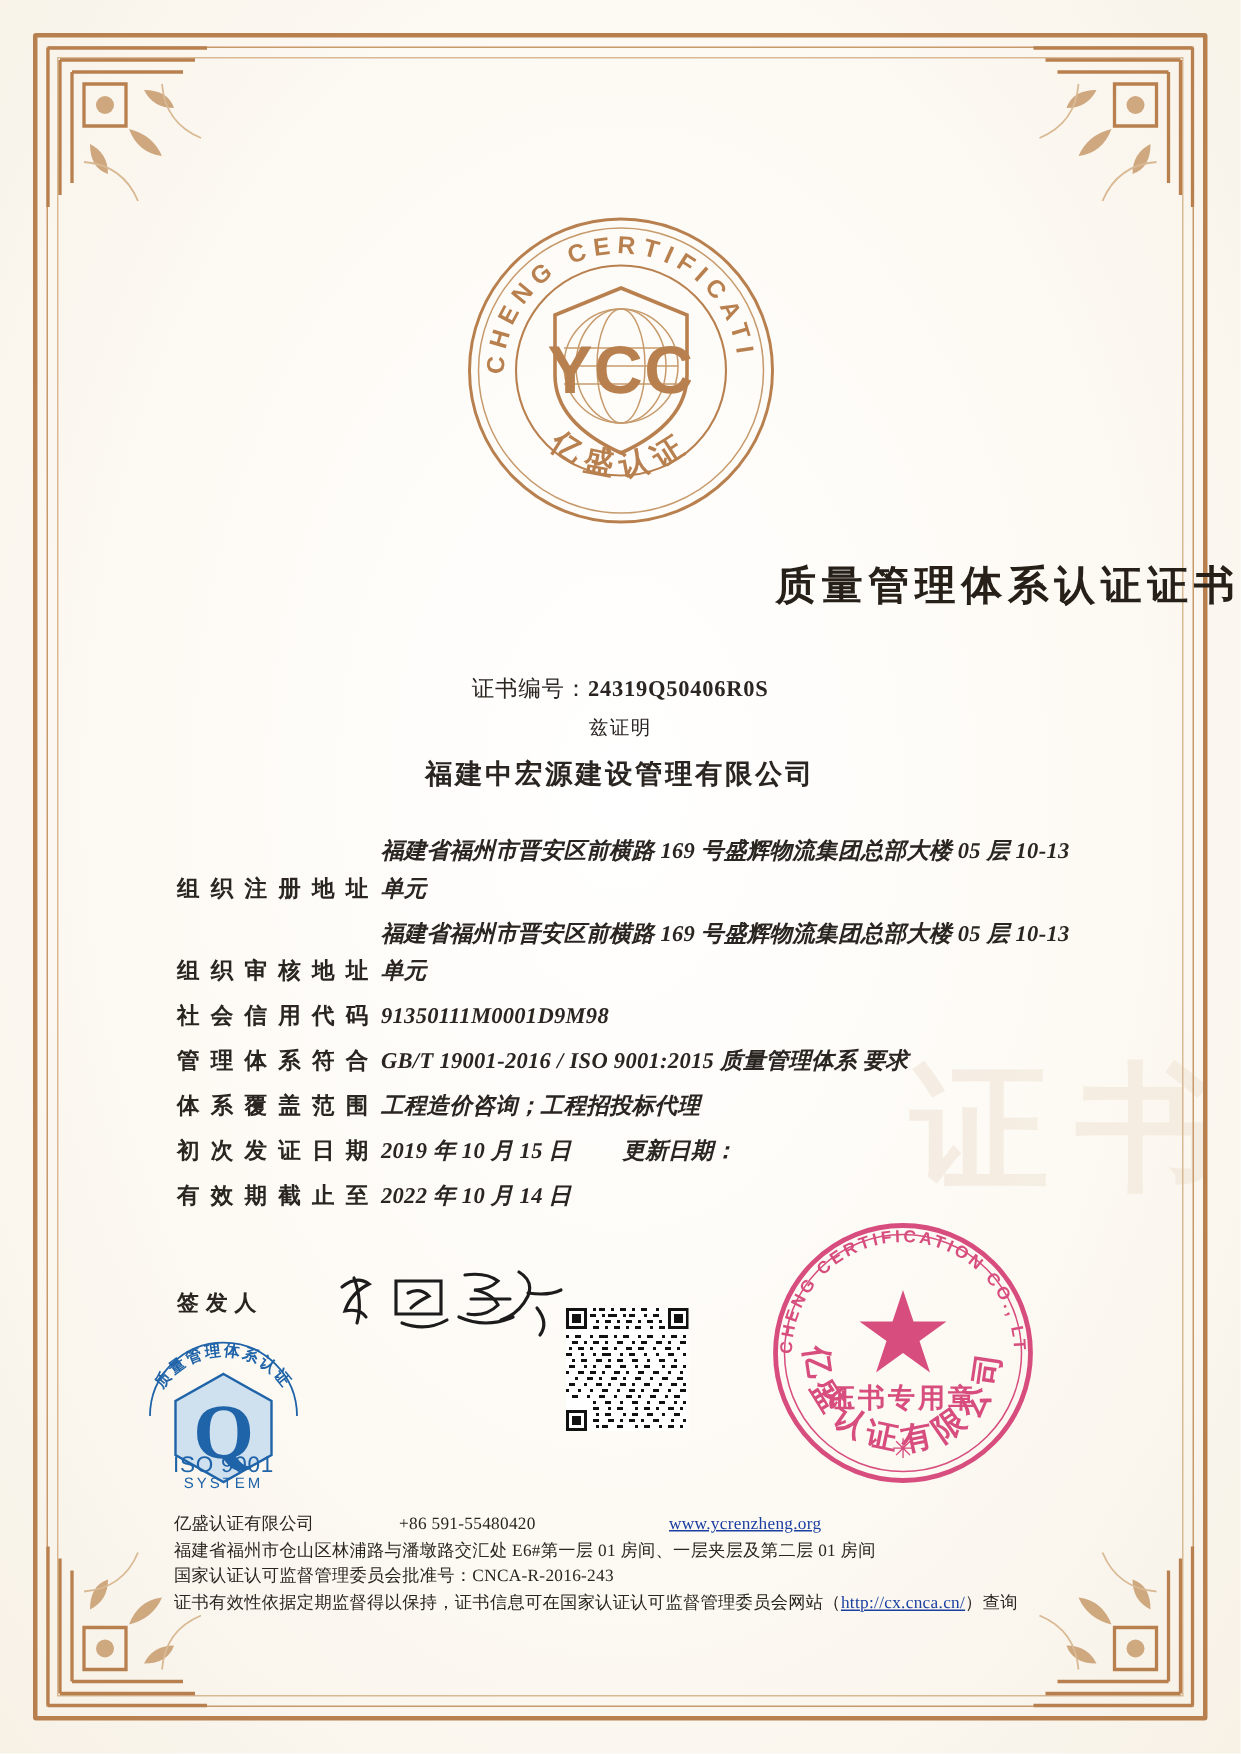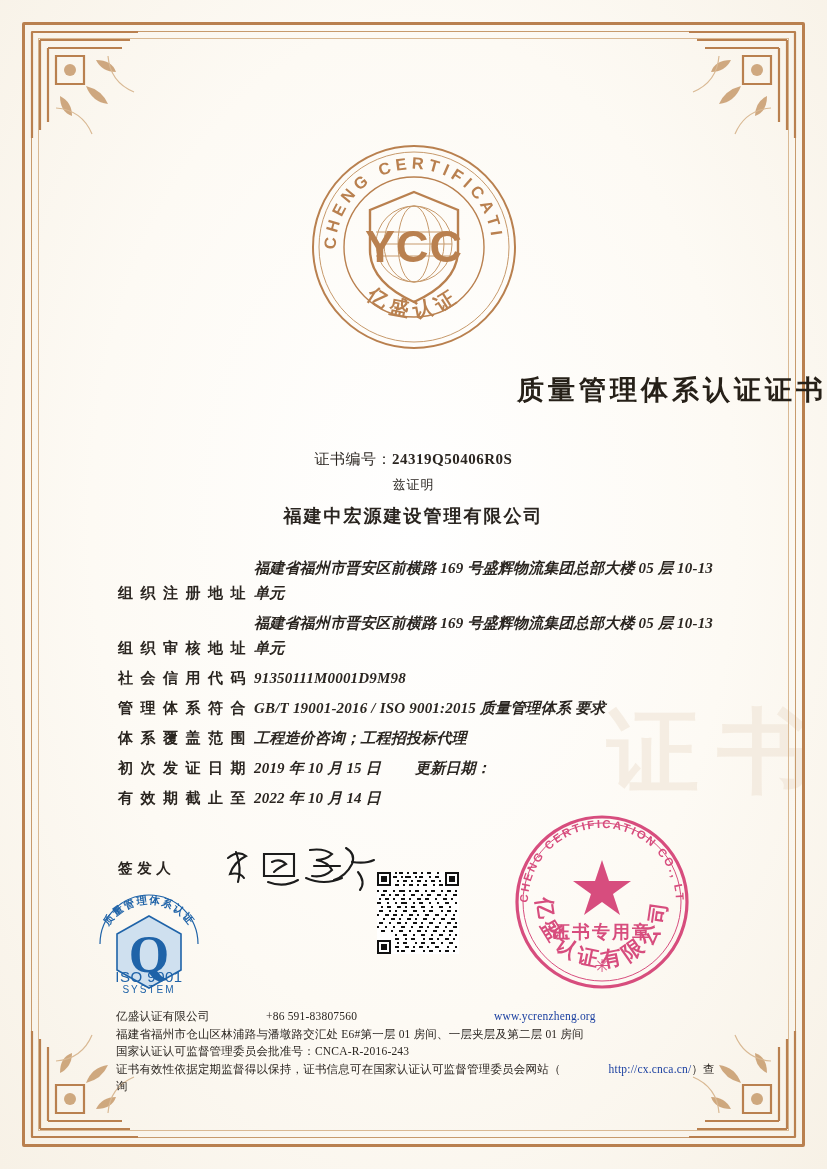--- a/index.html
+++ b/index.html
@@ -129,21 +129,21 @@
   }
 
   
   .footer{
     position:absolute;left:116px;top:1008px;width:600px;
     font-size:11.5px;line-height:17.5px;letter-spacing:.2px;
   }
   .footer .f1{display:flex;}
   .footer .f1 .a{width:150px}
   .footer .f1 .b{width:180px}
-  .footer .link{color:#1a3fa0;margin-left:48px;}
+  .footer .link{color:#1a3fa0;text-decoration:underline;}
 </style>
 </head>
 <body>
 
 <div class="page">
 
   <div class="watermark">证书</div>
 
   <div class="border-outer"></div>
   <div class="border-inner"></div>
@@ -559,21 +559,21 @@
         <polygon points="90,48 97,69 119,69 101,82 108,103 90,90 72,103 79,82 61,69 83,69" fill="#d2366e"></polygon>
         <text x="90" y="126" text-anchor="middle" font-family="'Liberation Serif',serif" font-size="18" font-weight="bold" fill="#d2366e" letter-spacing="2">证书专用章</text>
         <text x="90" y="160" text-anchor="middle" font-size="18" fill="#d2366e">✳</text>
       </g>
     </svg>
   </div>
 
   <div class="footer">
     <div class="f1">
       <span class="a">亿盛认证有限公司</span>
-      <span class="b">+86 591-83807560</span>
+      <span class="b">+86 591-55480420</span>
       <span class="link">www.ycrenzheng.org</span>
     </div>
     <div>福建省福州市仓山区林浦路与潘墩路交汇处 E6#第一层 01 房间、一层夹层及第二层 01 房间</div>
     <div>
       <span>国家认证认可监督管理委员会批准号：</span><span>CNCA-R-2016-243</span>
     </div>
     <div>
       <span>证书有效性依据定期监督得以保持，证书信息可在国家认证认可监督管理委员会网站（</span><span class="link">http://cx.cnca.cn/</span><span>）查询</span>
     </div>
   </div>

